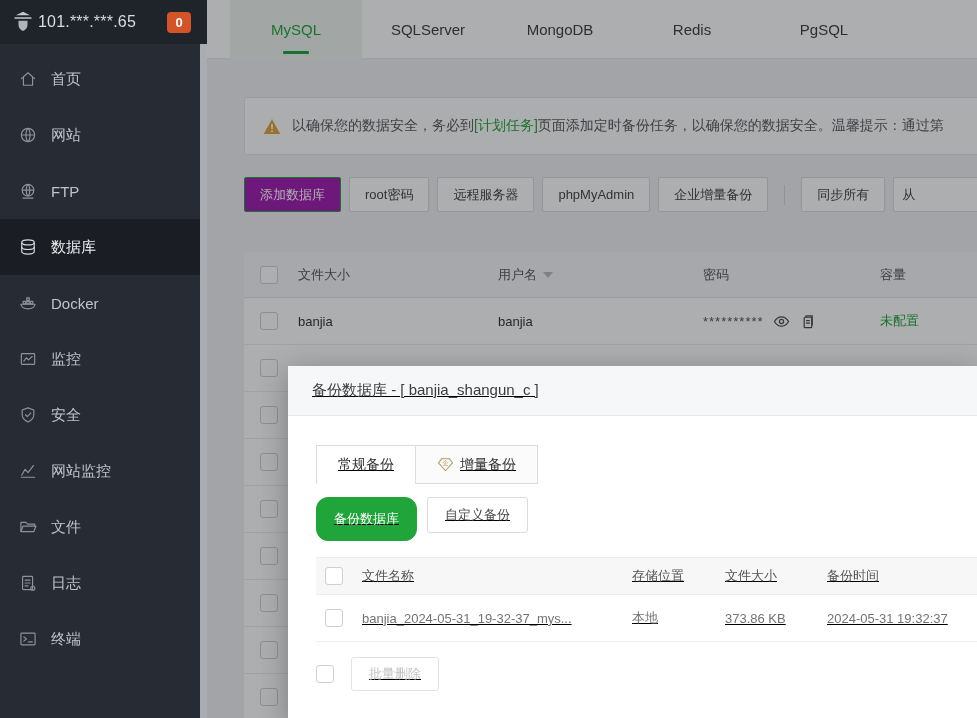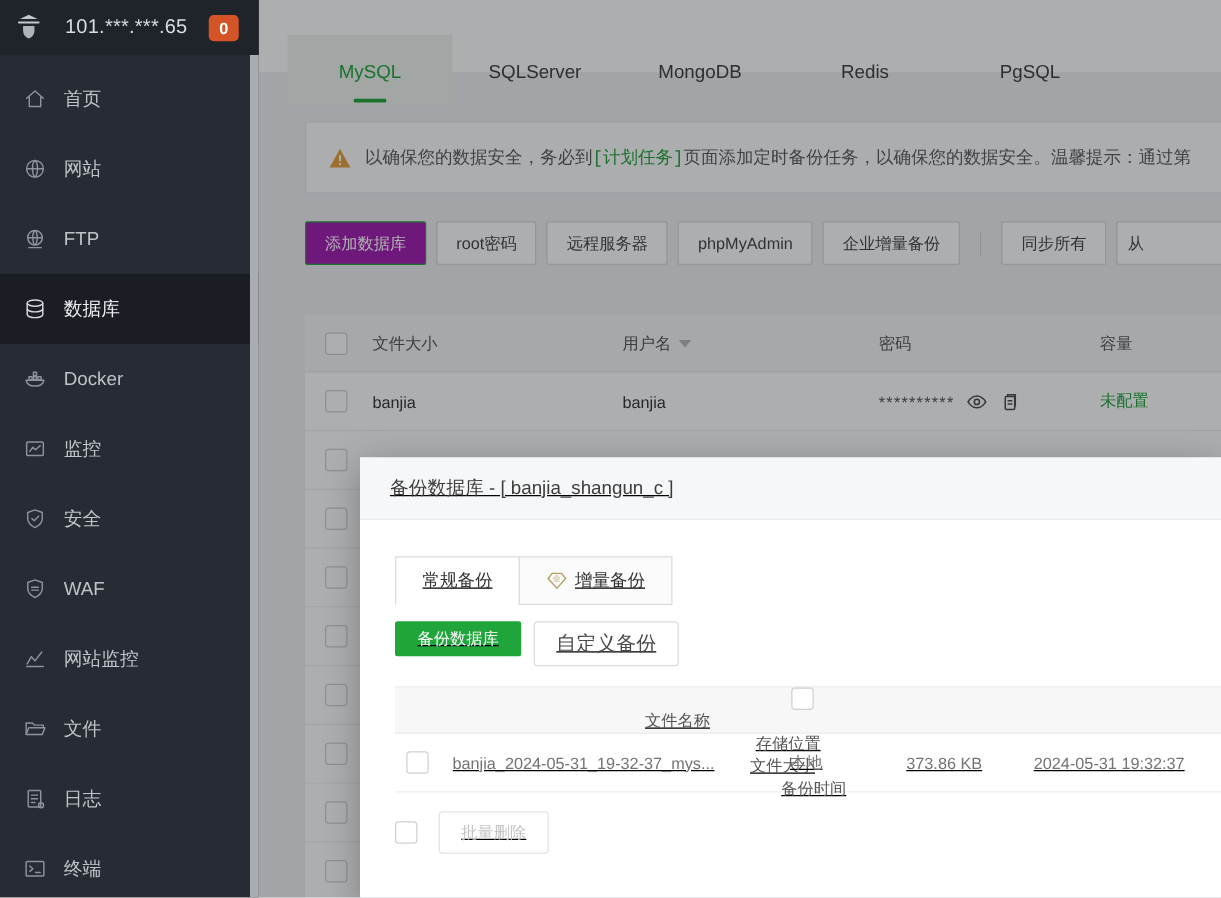--- a/index.html
+++ b/index.html
@@ -6,44 +6,44 @@
   body{
     width:977px;height:718px;position:relative;overflow:hidden;
     background:#eef0f1;
     font-family:"Liberation Sans","DejaVu Sans",sans-serif;
     -webkit-font-smoothing:antialiased;
   }
   
   .sidebar{position:absolute;left:0;top:0;width:207px;height:718px;background:#272b33;z-index:5;}
   .side-header{height:44px;background:#1f232a;display:flex;align-items:center;padding:0 10px;box-sizing:border-box;}
   .side-header .logo{width:26px;height:26px;flex:none;}
-  .side-header .ip{color:#d9dce0;font-size:16px;margin-left:16px;letter-spacing:.2px;white-space:nowrap;}
+  .side-header .ip{color:#d9dce0;font-size:16px;margin-left:2px;letter-spacing:.2px;white-space:nowrap;}
   .badge{margin-left:auto;margin-right:6px;min-width:24px;height:21px;background:#d35427;border-radius:4px;
     color:#fff;font-size:13px;font-weight:bold;display:flex;align-items:center;justify-content:center;padding:0 4px;box-sizing:border-box;}
   .side-nav{padding-top:7px;}
   .nav-item{height:56px;display:flex;align-items:center;padding-left:18px;color:#bfc3ca;font-size:15px;cursor:pointer;}
   .nav-item .nicon{width:20px;height:20px;margin-right:13px;color:#8e939b;flex:none;display:flex;align-items:center;}
   .nav-item .nicon svg{width:20px;height:20px;}
   .nav-item.active{background:#1a1d23;color:#eceef0;}
   .nav-item.active .nicon{color:#d7dade;}
   .side-scrollbar{position:absolute;right:0;top:44px;bottom:0;width:7px;background:#a9acb1;}
   
   .content{position:absolute;left:207px;top:0;right:0;bottom:0;background:#eef0f1;overflow:hidden;}
   .tabbar{position:absolute;left:0;top:0;right:0;height:59px;background:#ffffff;border-bottom:1px solid #e8e8e8;
     display:flex;padding-left:23px;box-sizing:border-box;}
   .tab{width:132px;height:59px;display:flex;align-items:center;justify-content:center;
-    font-size:15px;color:#3d3d3d;position:relative;cursor:pointer;margin-top:28px;}
+    font-size:15px;color:#3d3d3d;position:relative;cursor:pointer;}
   .tab.active{background:#eef5ee;color:#20a53a;}
   .tab.active::after{content:'';position:absolute;left:50%;transform:translateX(-50%);bottom:5px;width:26px;height:3px;background:#20a53a;border-radius:1px;}
   
   .alert{position:absolute;left:37px;top:97px;right:-24px;height:58px;background:#fdfdfe;border:1px solid #e2e4e8;
     border-radius:2px;display:flex;align-items:center;padding:0 18px;box-sizing:border-box;white-space:nowrap;overflow:hidden;}
   .alert .aicon{width:18px;height:17px;margin-right:11px;flex:none;}
   .alert .atext{font-size:14px;color:#5a5a5a;}
-  .alert .alink{color:#20a53a;cursor:pointer;font-family:Liberation Mono, monospace;}
+  .alert .alink{color:#20a53a;cursor:pointer;}
   
   .toolbar{position:absolute;left:37px;top:177px;height:35px;display:flex;align-items:center;white-space:nowrap;}
   .btn{height:35px;display:inline-flex;align-items:center;justify-content:center;background:#fff;border:1px solid #d9d9d9;
     color:#454545;border-radius:2px;padding:0 15px;font-size:13px;margin-right:8px;box-sizing:border-box;cursor:pointer;}
   .btn-green{background:#a21caf;border-color:#20a53a;color:#fff;}
   .vdivider{width:1px;height:20px;background:#d6d6d6;margin:0 16px 0 8px;align-self:center;}
   .btn-cut{width:140px;justify-content:flex-start;padding:0 0 0 8px;flex:none;}
   
   .db-table{position:absolute;left:37px;top:252px;right:-24px;}
   .t-head{height:46px;background:#f4f6f7;border-bottom:1px solid #e6e6e6;display:flex;align-items:center;
@@ -69,27 +69,27 @@
   .modal-header{height:50px;background:#f6f7f8;border-bottom:1px solid #e9e9e9;display:flex;align-items:center;
     padding-left:24px;box-sizing:border-box;font-size:15px;color:#3c3c3c;}
   .modal-body{padding-left:28px;}
   .mtabs{margin-top:29px;display:flex;}
   .mtab{height:39px;display:flex;align-items:center;padding:0 21px;border:1px solid #dcdcdc;background:#fbfbfb;
     font-size:14px;color:#333;box-sizing:border-box;cursor:pointer;}
   .mtab.active{background:#fff;border-bottom-color:transparent;}
   .mtab + .mtab{margin-left:-1px;}
   .mtab .gem{width:17px;height:17px;margin-right:6px;}
   .mbtns{margin-top:13px;display:flex;}
-  .mbtn-green{height:28px;background:#20a53a;border:1px solid #20a53a;color:#fff;border-radius:2px;
+  .mbtn-green{height:44px;background:#20a53a;border:1px solid #20a53a;color:#fff;border-radius:12px;
     padding:0 17px;font-size:13px;display:inline-flex;align-items:center;cursor:pointer;margin-right:10px;}
   .mbtn{height:36px;background:#fff;border:1px solid #dcdcdc;color:#4a4a4a;border-radius:3px;
-    padding:0 17px;font-size:16px;display:inline-flex;align-items:center;cursor:pointer;}
+    padding:0 17px;font-size:13px;display:inline-flex;align-items:center;cursor:pointer;}
   .mtable{margin-top:16px;width:661px;}
   .m-head{height:38px;background:#f7f7f8;border-top:1px solid #ebebeb;border-bottom:1px solid #ebebeb;
-    display:flex;align-items:center;padding-left:9px;font-size:13px;color:#555;box-sizing:border-box;flex-direction:column;}
+    display:flex;align-items:center;padding-left:9px;font-size:13px;color:#555;box-sizing:border-box;}
   .m-row{height:47px;border-bottom:1px solid #f0f0f0;display:flex;align-items:center;padding-left:9px;
     font-size:13px;color:#737373;box-sizing:border-box;}
   .mc0{width:37px;flex:none;display:flex;align-items:center;}
   .mc1{width:270px;flex:none;white-space:nowrap;overflow:hidden;}
   .mc2{width:93px;flex:none;}
   .mc3{width:102px;flex:none;}
   .mc4{flex:1;white-space:nowrap;}
   .mfooter{margin-top:15px;display:flex;align-items:center;}
   .btn-disabled{height:34px;border:1px solid #e3e3e3;color:#c2c2c2;background:#fff;border-radius:3px;
     padding:12px 17px;font-size:13px;display:inline-flex;align-items:center;margin-left:17px;cursor:default;}
@@ -170,29 +170,20 @@
       <span class="nicon">
           <svg viewBox="0 0 24 24" fill="none" stroke="currentColor" stroke-width="1.4" stroke-linejoin="round" stroke-linecap="round">
             <path d="M12 3.5l7 2.5v5.5c0 4-2.8 7-7 9-4.2-2-7-5-7-9V6z"></path>
             <path d="M9 11.7l2.2 2.2 4.3-4.4"></path>
           </svg>
         </span>
       <span>安全</span>
     </div>
     <div class="nav-item">
       <span class="nicon">
-          <svg viewBox="0 0 24 24" fill="none" stroke="currentColor" stroke-width="1.4" stroke-linejoin="round" stroke-linecap="round">
-            <path d="M12 3.5l7 2.5v5.5c0 4-2.8 7-7 9-4.2-2-7-5-7-9V6z"></path>
-            <path d="M8.8 10.5h6.4M8.8 13.3h6.4"></path>
-          </svg>
-        </span>
-      <span>WAF</span>
-    </div>
-    <div class="nav-item">
-      <span class="nicon">
           <svg viewBox="0 0 24 24" fill="none" stroke="currentColor" stroke-width="1.4" stroke-linecap="round" stroke-linejoin="round">
             <path d="M4 19.5h16"></path>
             <path d="M4.5 17l4-7 3.5 4 6.5-8.5"></path>
           </svg>
         </span>
       <span>网站监控</span>
     </div>
     <div class="nav-item">
       <span class="nicon">
           <svg viewBox="0 0 24 24" fill="none" stroke="currentColor" stroke-width="1.4" stroke-linejoin="round">

